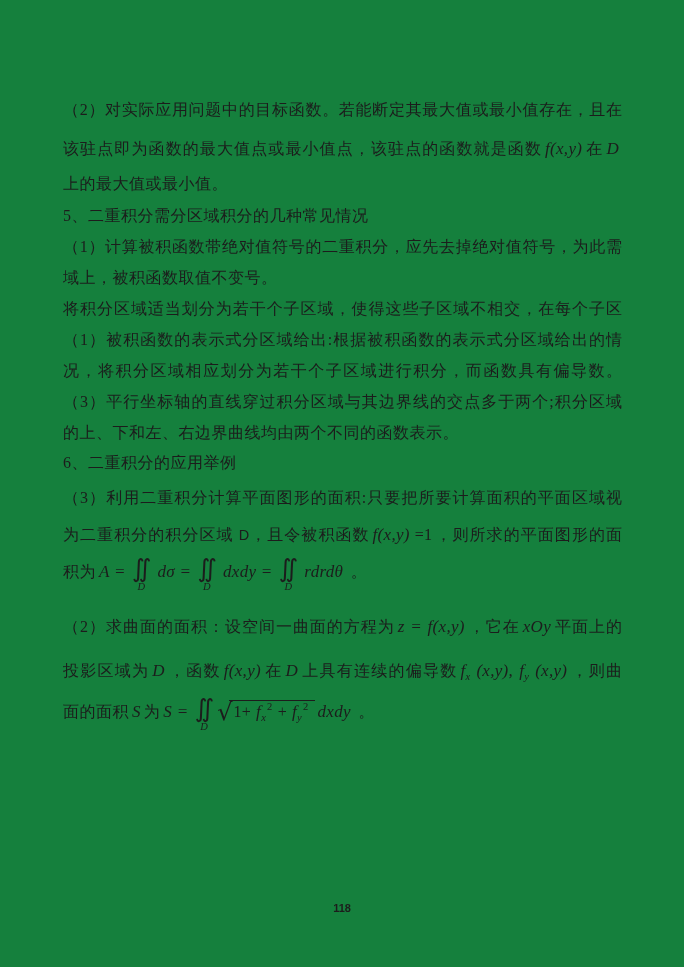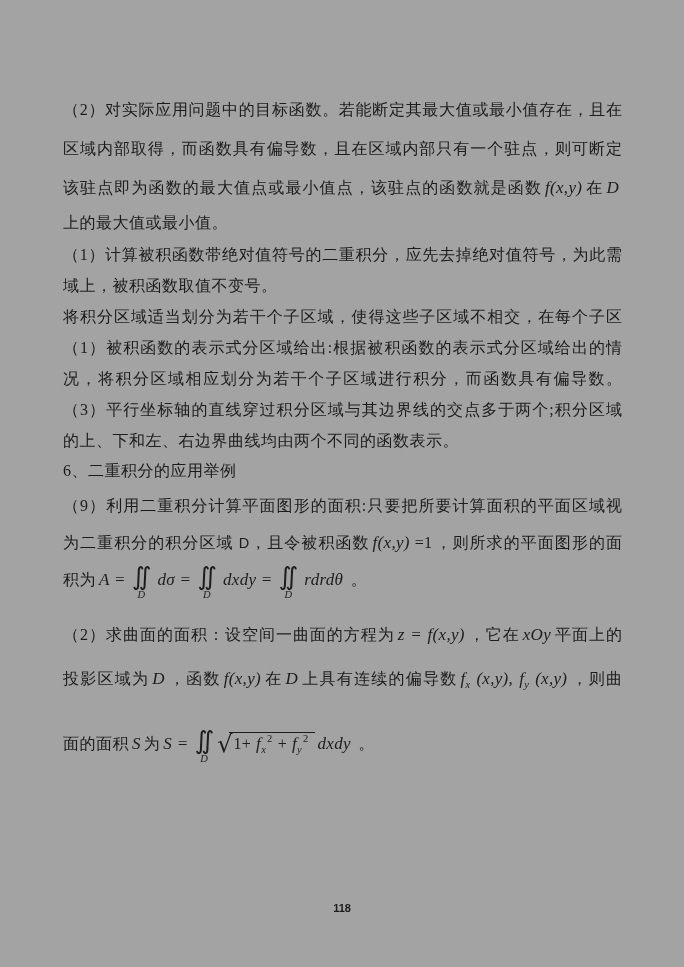--- a/index.html
+++ b/index.html
@@ -1,20 +1,20 @@
 <!DOCTYPE html>
 <html><head>
 <meta charset="utf-8">
 <style>
   html,body{margin:0;padding:0;}
   body{
     width:684px;height:967px;background:#ffffff;position:relative;overflow:hidden;
     font-family:"Liberation Serif","DejaVu Serif",serif;color:#1c1c1c;
   }
-  .page{position:absolute;inset:0;background:#a3a3a3;}
+  .page{position:absolute;inset:0;background:#15803d;}
   .doc-body{position:absolute;top:90px;left:63px;width:559px;}
   .line{font-size:16px;letter-spacing:.5px;white-space:normal;}
   .j{text-align:justify;text-align-last:justify;letter-spacing:0;}
   
   .lh39{line-height:39px;}
   .lh36{line-height:36px;}
   .lh32{line-height:32px;}
   .lh31{line-height:31px;}
   .lh30{line-height:30px;}
   .lh43{line-height:43px;}
@@ -26,46 +26,46 @@
   .lat{font-family:"Liberation Sans","DejaVu Sans",sans-serif;font-size:14.5px;letter-spacing:0;}
   .mi{font-family:"Liberation Serif","DejaVu Serif",serif;font-style:italic;font-size:17px;padding:0 3px;letter-spacing:.3px;}
   .mn{font-family:"Liberation Serif","DejaVu Serif",serif;font-style:normal;font-size:16px;padding:0 2px;letter-spacing:.3px;}
   sub.msub{font-size:10.5px;font-style:italic;line-height:0;}
   sup.msup{font-size:10.5px;font-style:normal;line-height:0;margin-left:1px;}
   
   .iint{display:inline-flex;flex-direction:column;align-items:center;padding:0 3px;font-style:normal;}
   .iint-sym{font-family:"DejaVu Sans","DejaVu Serif",sans-serif;font-size:25px;line-height:25px;letter-spacing:0;}
   .iint-lim{font-family:"Liberation Serif",serif;font-style:italic;font-size:10.5px;line-height:11px;}
   
-  .sqrt{display:inline-block;white-space:nowrap;letter-spacing:0;margin-top:24px;}
+  .sqrt{display:inline-block;white-space:nowrap;letter-spacing:0;}
   .rad{display:inline-block;font-family:"DejaVu Sans",sans-serif;font-size:24px;line-height:18px;vertical-align:-3px;margin-right:-3px;font-style:normal;}
   .sqb{display:inline-block;border-top:1.4px solid #1c1c1c;padding:1px 3px 0 2px;line-height:19px;}
   .footer{
     position:absolute;left:0;right:0;bottom:53px;text-align:center;
     font-family:"Liberation Sans","DejaVu Sans",sans-serif;font-size:11px;font-weight:bold;color:#1c1c1c;
   }
 </style>
 </head>
 <body>
 
 <div class="page">
   <div class="doc-body" id="doc-body">
       <div class="line lh39 j"><span class="cn">（2）对实际应用问题中的目标函数。若能断定其最大值或最小值存在，且在</span></div>
-      <div class="line lh39 j"><span class="cn">区域内部取得，而函数具有偏导数，且在区域内部只有一个驻点，则可断定</span></div>
       <div class="line lh39 j"><span class="cn">该驻点即为函数的最大值点或最小值点，该驻点的函数就是函数</span><span class="mi">f(x,y)</span><span class="cn">在</span><span class="mi">D</span></div>
       <div class="line lh32"><span class="cn">上的最大值或最小值。</span></div>
+      <div class="line lh31"><span class="cn">5、二重积分需分区域积分的几种常见情况</span></div>
       <div class="line lh31 j"><span class="cn">（1）计算被积函数带绝对值符号的二重积分，应先去掉绝对值符号，为此需</span></div>
       <div class="line lh31"><span class="cn">域上，被积函数取值不变号。</span></div>
       <div class="line lh31 j"><span class="cn">将积分区域适当划分为若干个子区域，使得这些子区域不相交，在每个子区</span></div>
       <div class="line lh31 j"><span class="cn">（1）被积函数的表示式分区域给出:根据被积函数的表示式分区域给出的情</span></div>
       <div class="line lh31 j"><span class="cn">况，将积分区域相应划分为若干个子区域进行积分，而函数具有偏导数。</span></div>
       <div class="line lh31 j"><span class="cn">（3）平行坐标轴的直线穿过积分区域与其边界线的交点多于两个;积分区域</span></div>
       <div class="line lh31"><span class="cn">的上、下和左、右边界曲线均由两个不同的函数表示。</span></div>
       <div class="line lh30"><span class="cn">6、二重积分的应用举例</span></div>
-      <div class="line lh39 j"><span class="cn">（9）利用二重积分计算平面图形的面积:只要把所要计算面积的平面区域视</span></div>
+      <div class="line lh39 j"><span class="cn">（3）利用二重积分计算平面图形的面积:只要把所要计算面积的平面区域视</span></div>
       <div class="line lh36 j"><span class="cn">为二重积分的积分区域 </span><span class="lat">D</span><span class="cn">，且令被积函数</span><span class="mi">f(x,y)</span><span class="mn">=1</span><span class="cn">，则所求的平面图形的面</span></div>
       <div class="line fA"><span class="cn">积为</span><span class="mi">A =</span><span class="iint">
           <span class="iint-sym">∬</span>
           <span class="iint-lim">D</span>
         </span><span class="mi">dσ =</span><span class="iint">
           <span class="iint-sym">∬</span>
           <span class="iint-lim">D</span>
         </span><span class="mi">dxdy =</span><span class="iint">
           <span class="iint-sym">∬</span>
           <span class="iint-lim">D</span>

